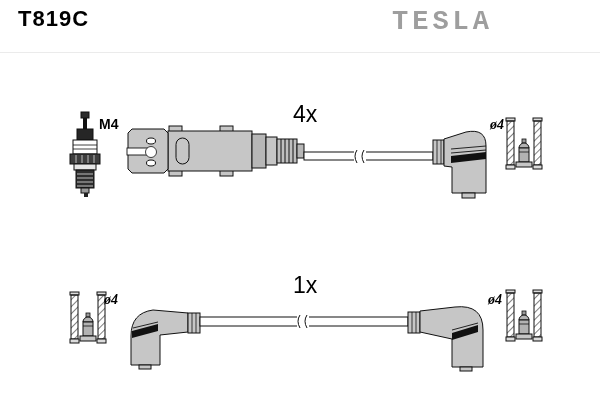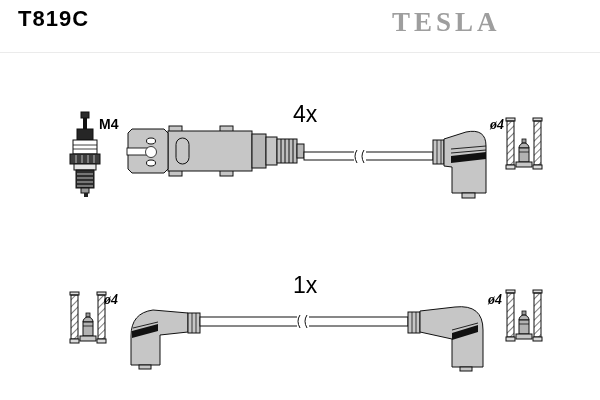--- a/index.html
+++ b/index.html
@@ -9,21 +9,21 @@
   .part-number {
     position:absolute; left:18px; top:6px;
     font-size:22px; font-weight:bold; color:#000; letter-spacing:1px;
   }
   .subtitle {
     position:absolute; left:18px; top:31px;
     font-size:11px; color:#111; letter-spacing:0.3px;
   }
   .brand {
     position:absolute; left:392px; top:7px;
-    font-family:Liberation Serif, serif;
+    font-family:Liberation Mono, monospace;
     font-size:27px; font-weight:bold; color:#9e9e9e; letter-spacing:4px;
   }
   .divider {
     position:absolute; left:0; top:52px; width:600px; height:1px;
     background:#ebebeb;
   }
   .drawing { position:absolute; left:0; top:0; }
 
   .lbl-m4  { font:bold 14px "Liberation Sans", sans-serif; fill:#000; }
   .lbl-qty { font:23px "Liberation Sans", sans-serif; fill:#000; }

